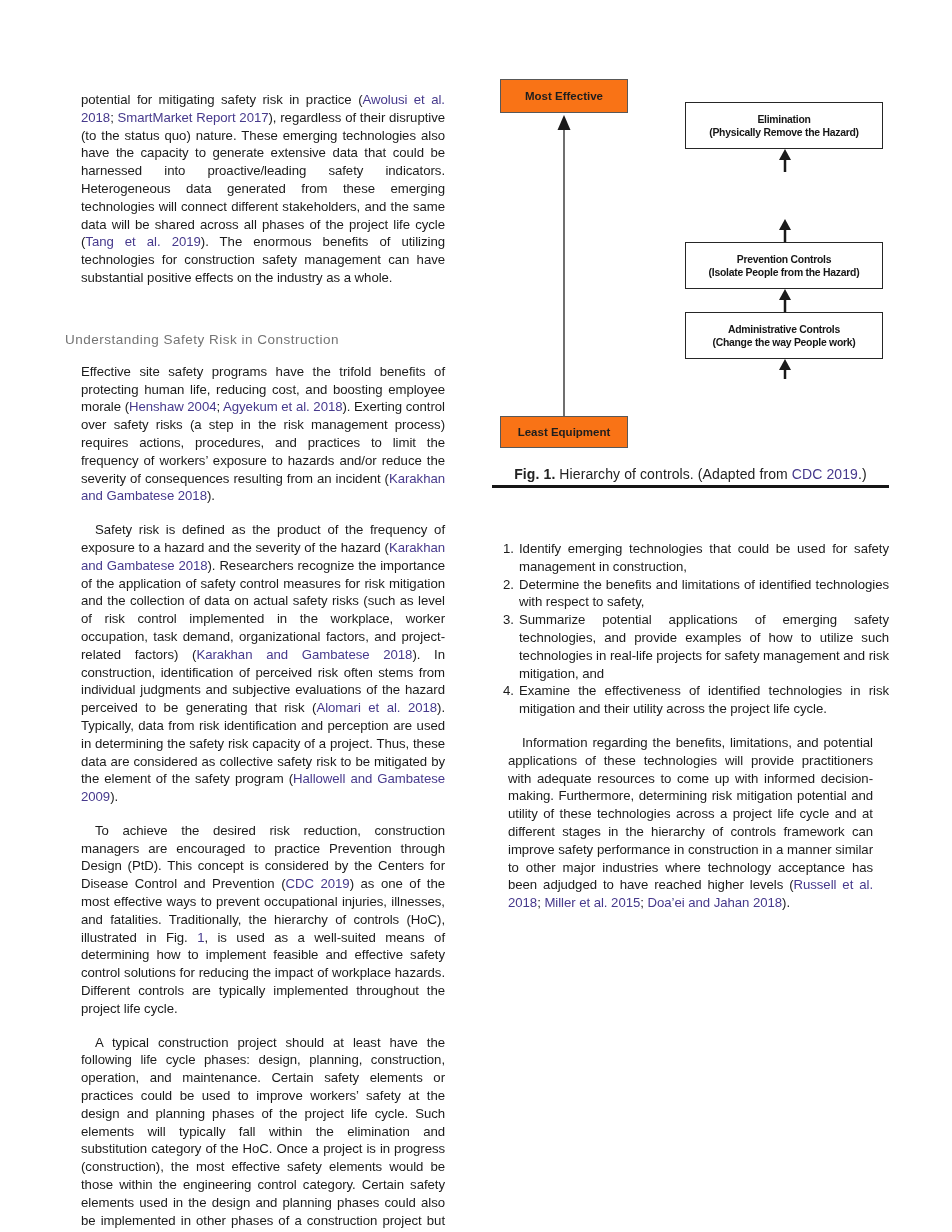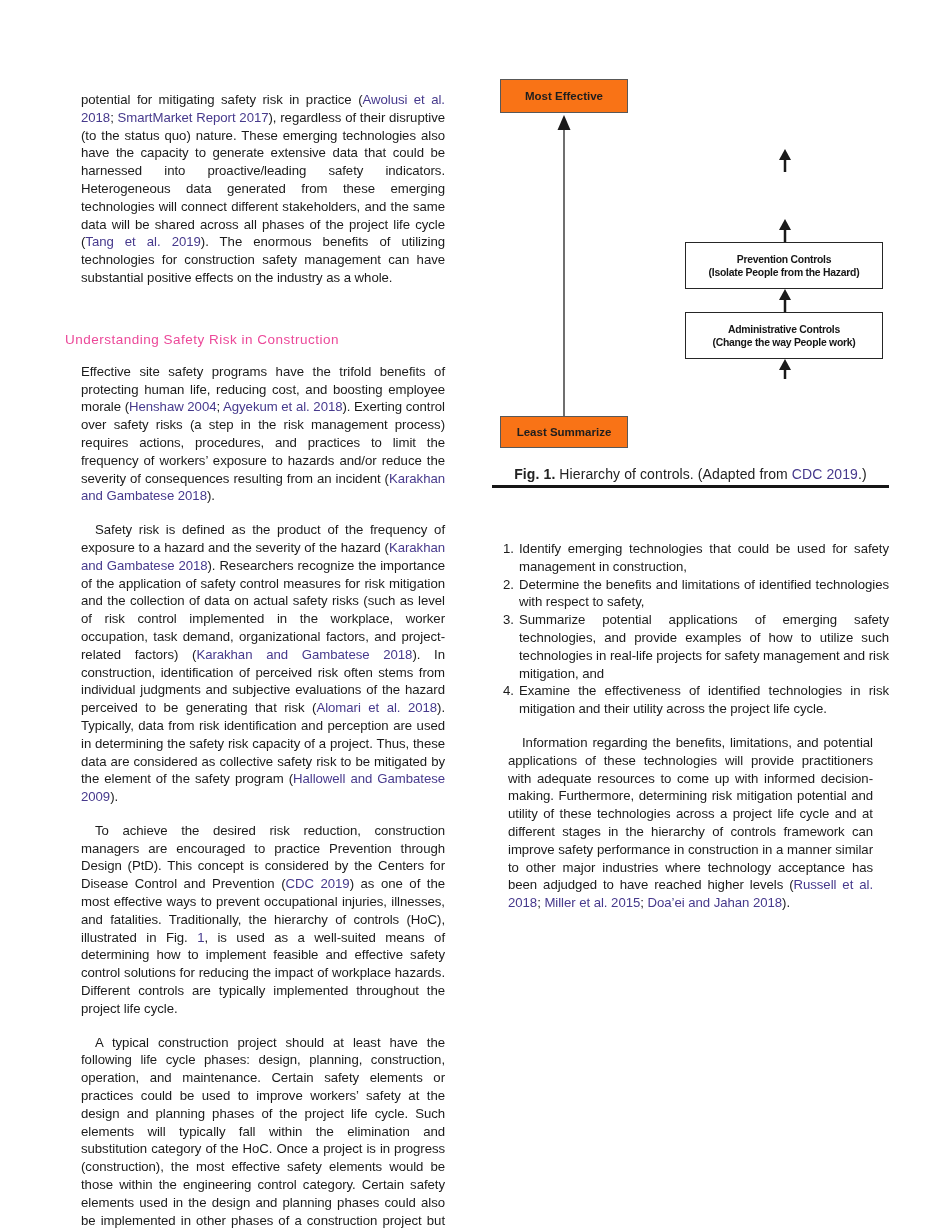--- a/index.html
+++ b/index.html
@@ -11,21 +11,21 @@
   .page{
     position:relative;width:952px;height:1232px;background:#ffffff;
     font-family:"Liberation Sans", sans-serif;color:var(--text);overflow:hidden;
   }
   .col-left{position:absolute;left:65px;top:75px;width:396px;}
   .col-right{position:absolute;left:492px;top:79px;width:397px;}
   p.body{margin:16px;font-size:13.2px;line-height:17.8px;text-align:justify;letter-spacing:-0.05px;}
   p.indent{text-indent:14px;}
   .section-heading{
     margin:45px 0 12px 0;font-size:13.5px;font-weight:400;
-    letter-spacing:0.5px;color:#ec4899;
+    letter-spacing:0.5px;color:#737373;
   }
   a.cite{color:var(--link);text-decoration:none;cursor:pointer;}
   
   figure.fig{position:relative;height:412px;margin:0;padding:0;}
   .eff-box{
     position:absolute;left:8px;width:128px;border:1.5px solid #585858;background:#f97316;
     display:flex;align-items:center;justify-content:center;
     font-size:11.5px;font-weight:700;color:#1e1e1e;box-sizing:border-box;text-align:center;
   }
   .eff-most{top:0;height:34px;}
@@ -68,21 +68,21 @@
     <p class="body"><span>Effective site safety programs have the trifold benefits of protecting human life, reducing cost, and boosting employee morale (</span><a href="#" class="cite">Henshaw 2004</a><span>; </span><a href="#" class="cite">Agyekum et al. 2018</a><span>). Exerting control over safety risks (a step in the risk management process) requires actions, procedures, and practices to limit the frequency of workers’ exposure to hazards and/or reduce the severity of consequences resulting from an incident (</span><a href="#" class="cite">Karakhan and Gambatese 2018</a><span>).</span></p>
     <p class="body indent"><span>Safety risk is defined as the product of the frequency of exposure to a hazard and the severity of the hazard (</span><a href="#" class="cite">Karakhan and Gambatese 2018</a><span>). Researchers recognize the importance of the application of safety control measures for risk mitigation and the collection of data on actual safety risks (such as level of risk control implemented in the workplace, worker occupation, task demand, organizational factors, and project-related factors) (</span><a href="#" class="cite">Karakhan and Gambatese 2018</a><span>). In construction, identification of perceived risk often stems from individual judgments and subjective evaluations of the hazard perceived to be generating that risk (</span><a href="#" class="cite">Alomari et al. 2018</a><span>). Typically, data from risk identification and perception are used in determining the safety risk capacity of a project. Thus, these data are considered as collective safety risk to be mitigated by the element of the safety program (</span><a href="#" class="cite">Hallowell and Gambatese 2009</a><span>).</span></p>
     <p class="body indent"><span>To achieve the desired risk reduction, construction managers are encouraged to practice Prevention through Design (PtD). This concept is considered by the Centers for Disease Control and Prevention (</span><a href="#" class="cite">CDC 2019</a><span>) as one of the most effective ways to prevent occupational injuries, illnesses, and fatalities. Traditionally, the hierarchy of controls (HoC), illustrated in Fig. </span><a href="#" class="cite">1</a><span>, is used as a well-suited means of determining how to implement feasible and effective safety control solutions for reducing the impact of workplace hazards. Different controls are typically implemented throughout the project life cycle.</span></p>
     <p class="body indent"><span>A typical construction project should at least have the following life cycle phases: design, planning, construction, operation, and maintenance. Certain safety elements or practices could be used to improve workers’ safety at the design and planning phases of the project life cycle. Such elements will typically fall within the elimination and substitution category of the HoC. Once a project is in progress (construction), the most effective safety elements would be those within the engineering control category. Certain safety elements used in the design and planning phases could also be implemented in other phases of a construction project but such implementation becomes more challenging.</span></p>
   </div>
 
   <div class="col-right">
 
     <figure class="fig">
       <div class="eff-box eff-most">Most Effective</div>
-      <div class="eff-box eff-least">Least Summarize</div>
+      <div class="eff-box eff-least">Least Equipment</div>
 
       <svg class="fig-arrows" width="397" height="412" viewBox="0 0 397 412">
         <g>
           <line x1="72" y1="49" x2="72" y2="337" stroke="#6f6f6f" stroke-width="2"></line>
           <polygon points="72,36 65.5,51 78.5,51" fill="#1a1a1a"></polygon>
         </g>
         <g>
           <line x1="293" y1="80" x2="293" y2="93" stroke="#1a1a1a" stroke-width="2.5"></line>
           <polygon points="293,70 287,81 299,81" fill="#1a1a1a"></polygon>
         </g>
@@ -93,20 +93,24 @@
         <g>
           <line x1="293" y1="220" x2="293" y2="233" stroke="#1a1a1a" stroke-width="2.5"></line>
           <polygon points="293,210 287,221 299,221" fill="#1a1a1a"></polygon>
         </g>
         <g>
           <line x1="293" y1="290" x2="293" y2="300" stroke="#1a1a1a" stroke-width="2.5"></line>
           <polygon points="293,280 287,291 299,291" fill="#1a1a1a"></polygon>
         </g>
       </svg>
 
+      <div class="level-box lv1">
+        <div class="lv-title">Elimination</div>
+        <div class="lv-sub">(Physically Remove the Hazard)</div>
+      </div>
       <div class="level-box lv3">
         <div class="lv-title">Prevention Controls</div>
         <div class="lv-sub">(Isolate People from the Hazard)</div>
       </div>
       <div class="level-box lv4">
         <div class="lv-title">Administrative Controls</div>
         <div class="lv-sub">(Change the way People work)</div>
       </div>
 
       <figcaption class="fig-caption"><b>Fig. 1. </b><span>Hierarchy of controls. (Adapted from </span><a href="#" class="cite">CDC 2019</a><span>.)</span></figcaption>

